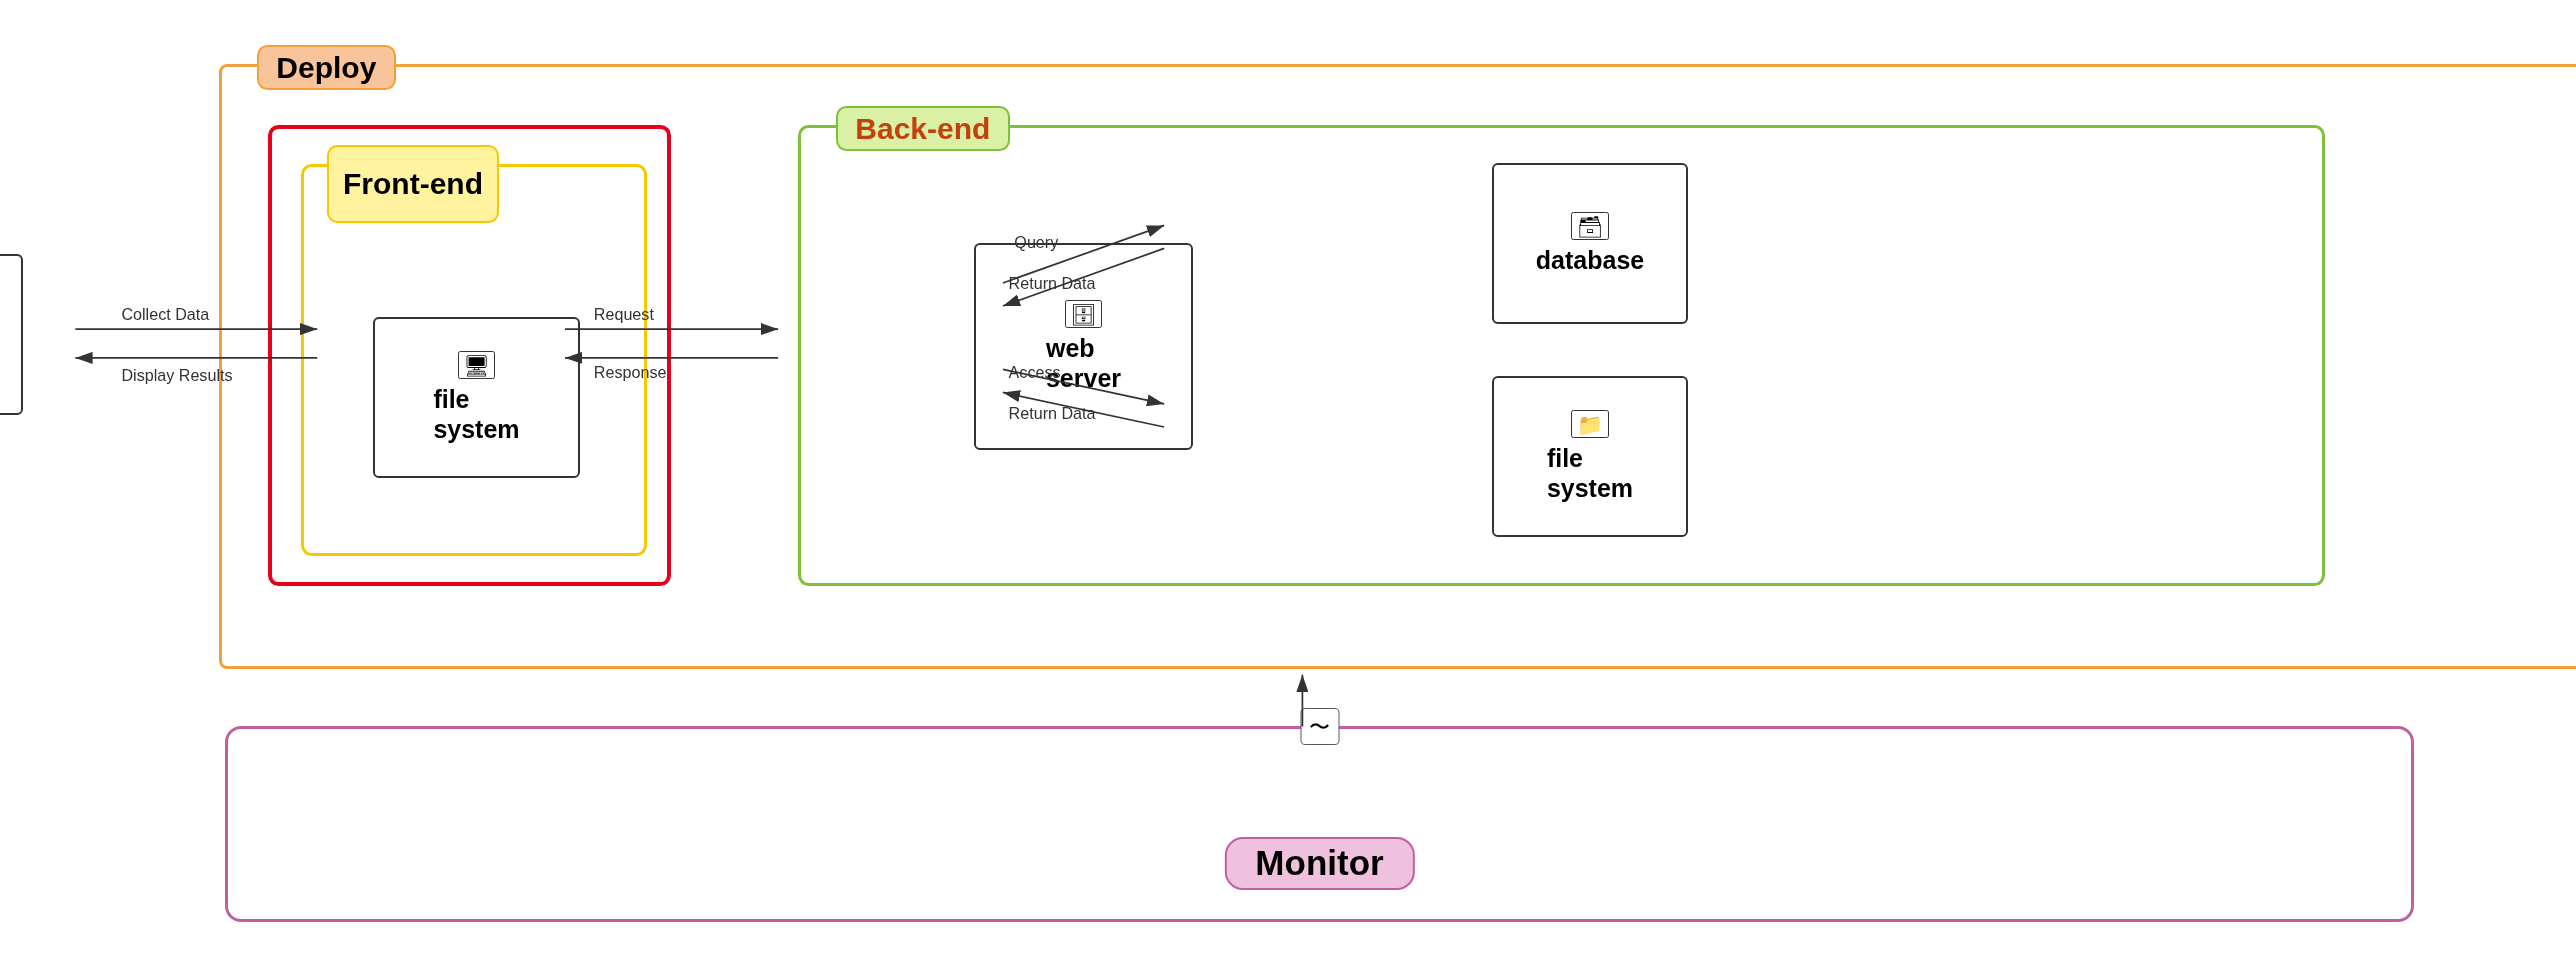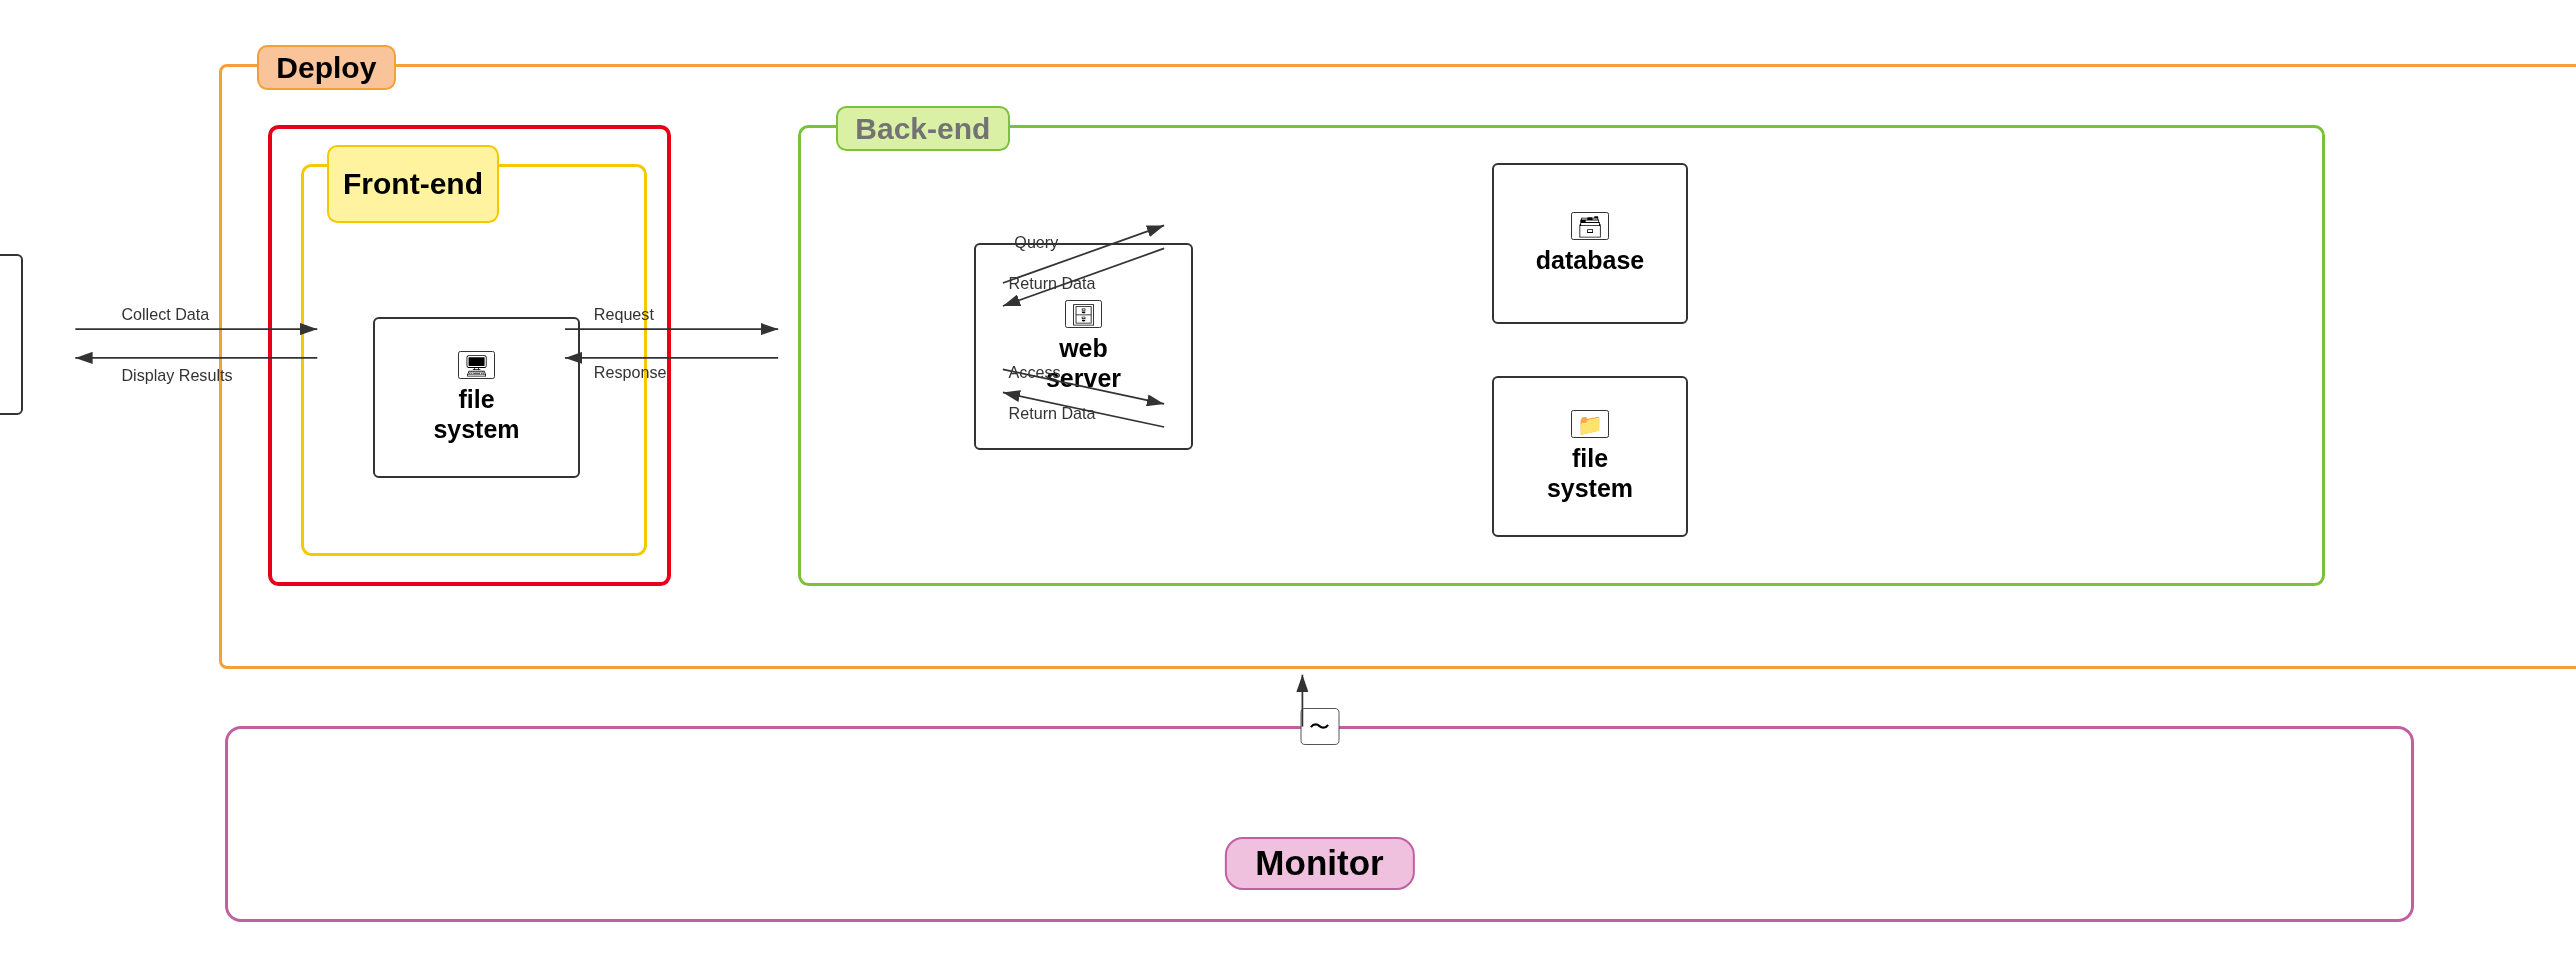--- a/index.html
+++ b/index.html
@@ -96,21 +96,21 @@
     .backend-label {
       position: absolute;
       top: -22px;
       left: 35px;
       background: #D9F0A5;
       border: 2.3px solid #7DC13A;
       border-radius: 10.4px;
       padding: 3.5px 17.3px;
       font-size: 30px;
       font-weight: 900;
-      color: #737373;
+      color: #c2410c;
     }
 
     
     .monitor-box {
       position: absolute;
       top: 691px;
       left: 190px;
       width: 2189px;
       height: 196px;
       border: 3.5px solid #C060A0;
@@ -154,21 +154,20 @@
       margin-bottom: 4.6px;
       border: 1.2px solid #333;
       border-radius: 2.3px;
       padding: 2.3px 4.6px;
       line-height: 1;
     }
 
     .component-label {
       font-size: 25px;
       font-weight: 900;
-      text-align: center;
       line-height: 1.2;
     }
 
     
     .user-device {
       top: 219px;
       left: -173px;
       width: 161px;
       height: 161px;
     }

